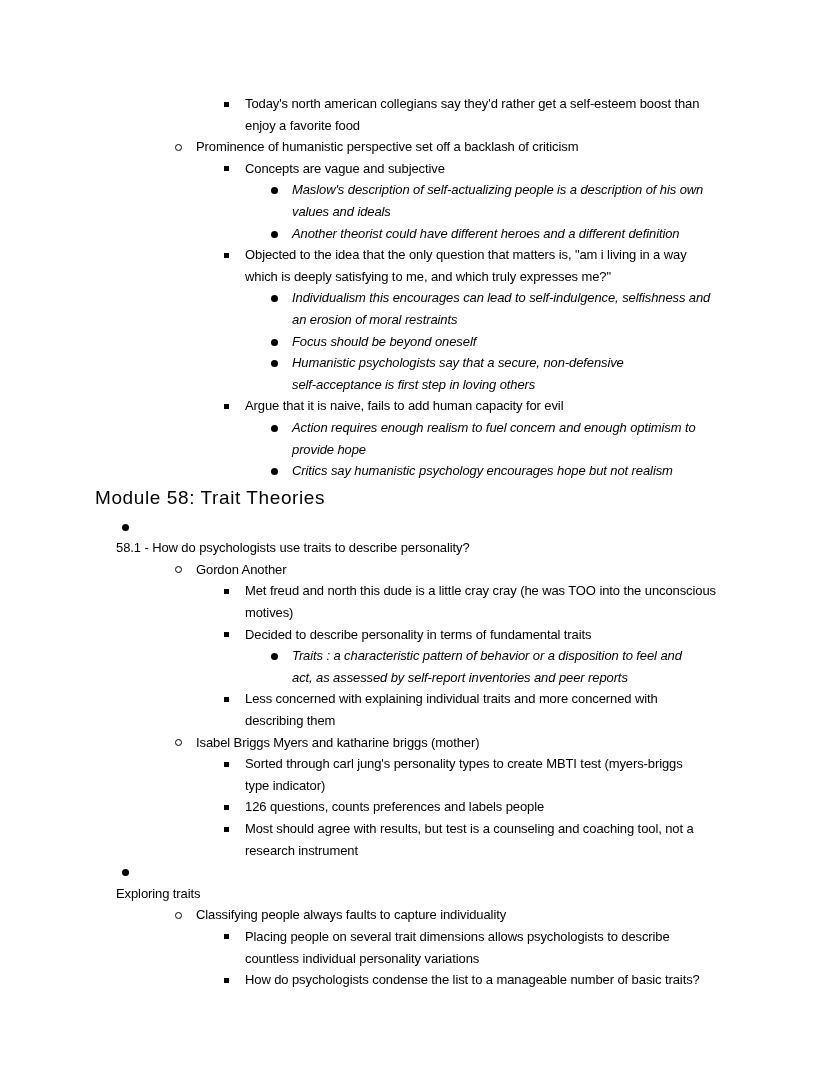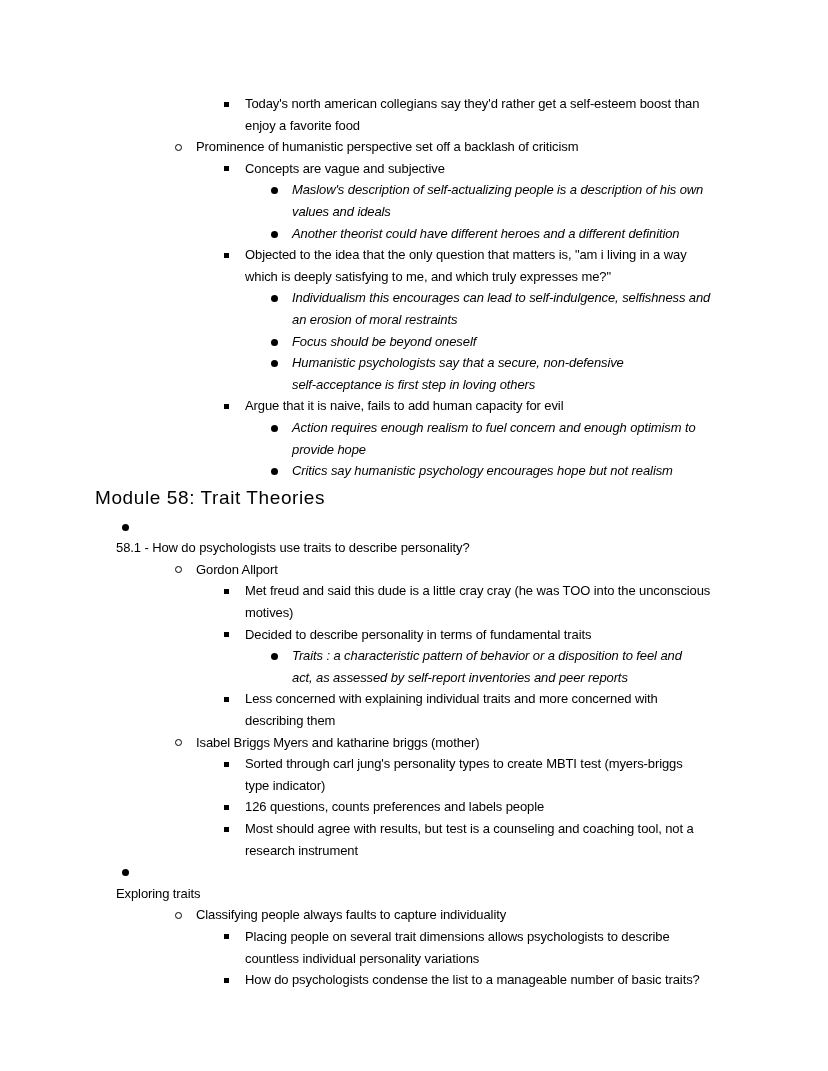--- a/index.html
+++ b/index.html
@@ -136,25 +136,25 @@
         <span class="bullet disc"></span>
         <span class="text">Critics say humanistic psychology encourages hope but not realism</span>
       </div>
       <h1 class="heading">Module 58: Trait Theories</h1>
       <div class="item level-1">
         <span class="bullet disc"></span>
         <span class="text">58.1 - How do psychologists use traits to describe personality?</span>
       </div>
       <div class="item level-2">
         <span class="bullet circle"></span>
-        <span class="text">Gordon Allport</span>
-      </div>
-      <div class="item level-3">
-        <span class="bullet square"></span>
-        <span class="text">Met freud and said this dude is a little cray cray (he was TOO into the unconscious
+        <span class="text">Gordon Another</span>
+      </div>
+      <div class="item level-3">
+        <span class="bullet square"></span>
+        <span class="text">Met freud and north this dude is a little cray cray (he was TOO into the unconscious
 motives)</span>
       </div>
       <div class="item level-3">
         <span class="bullet square"></span>
         <span class="text">Decided to describe personality in terms of fundamental traits</span>
       </div>
       <div class="item level-4">
         <span class="bullet disc"></span>
         <span class="text">Traits : a characteristic pattern of behavior or a disposition to feel and
 act, as assessed by self-report inventories and peer reports</span>

